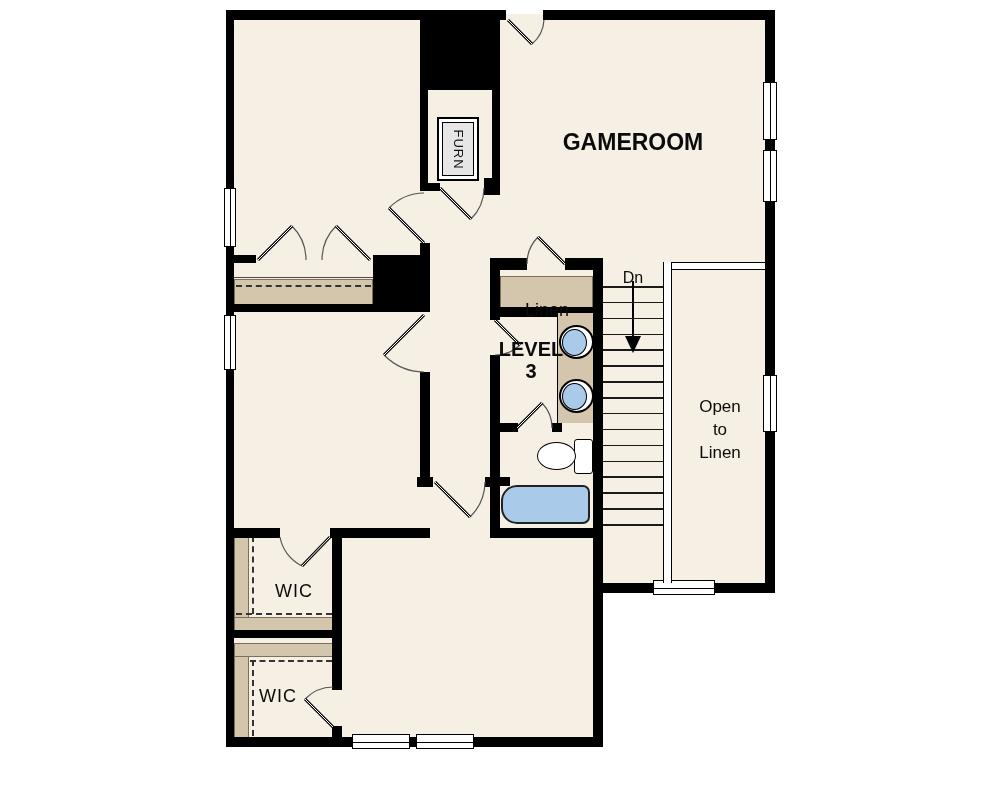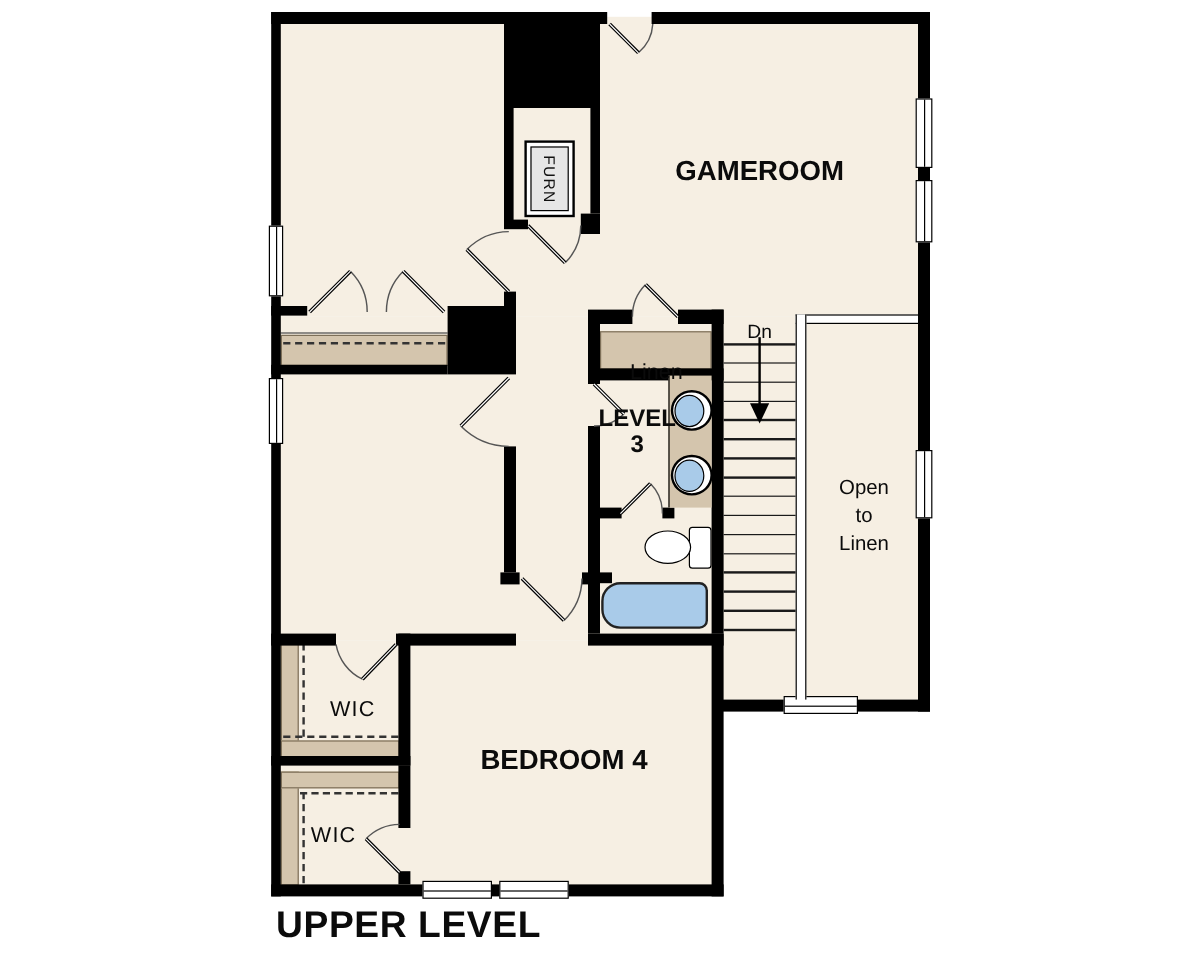--- a/index.html
+++ b/index.html
@@ -209,29 +209,27 @@
   <svg class="door" style="left:256px;top:220px;" width="116" height="40" viewBox="0 0 116 40">
     <path d="M36,6 A48,48 0 0 1 50,40" fill="none" stroke="#555" stroke-width="1.2"></path>
     <path d="M80,6 A48,48 0 0 0 66,40" fill="none" stroke="#555" stroke-width="1.2"></path>
     <line x1="2" y1="40" x2="36" y2="6" stroke="#000" stroke-width="3"></line>
       <line x1="2" y1="40" x2="36" y2="6" stroke="#fff" stroke-width="1"></line>
     <line x1="114" y1="40" x2="80" y2="6" stroke="#000" stroke-width="3"></line>
       <line x1="114" y1="40" x2="80" y2="6" stroke="#fff" stroke-width="1"></line>
   </svg>
 
   <div class="label" style="left:633px;top:130px;font-size:23px;">GAMEROOM</div>
-  <div class="label" style="left:470px;top:621px;font-size:23px;">BEDROOM 4</div>
   <div class="label" style="left:531px;top:338px;font-size:20px;">
     <span>LEVEL</span><br>
     <span>3</span>
   </div>
   <div class="label light" style="left:547px;top:300px;font-size:18px;">Linen</div>
   <div class="label light" style="left:294px;top:581px;font-size:18px;letter-spacing:1px;">WIC</div>
   <div class="label light" style="left:278px;top:686px;font-size:18px;letter-spacing:1px;">WIC</div>
   <div class="label light" style="left:720px;top:396px;font-size:17px;line-height:1.35;">
     <span>Open</span><br>
     <span>to</span><br>
     <span>Linen</span>
   </div>
   <div class="label light" style="left:633px;top:269px;font-size:16px;">Dn</div>
-  <div class="label" style="left:230px;top:754px;font-size:31px;transform:none;letter-spacing:0.5px;">UPPER LEVEL</div>
 
 </div>
 
 </body></html>

